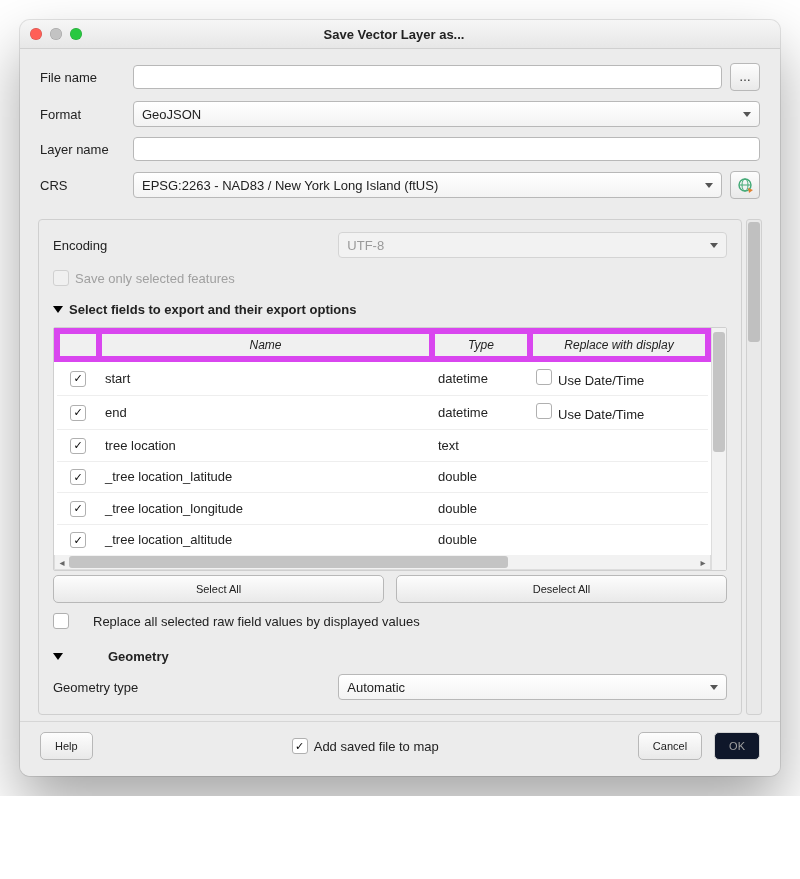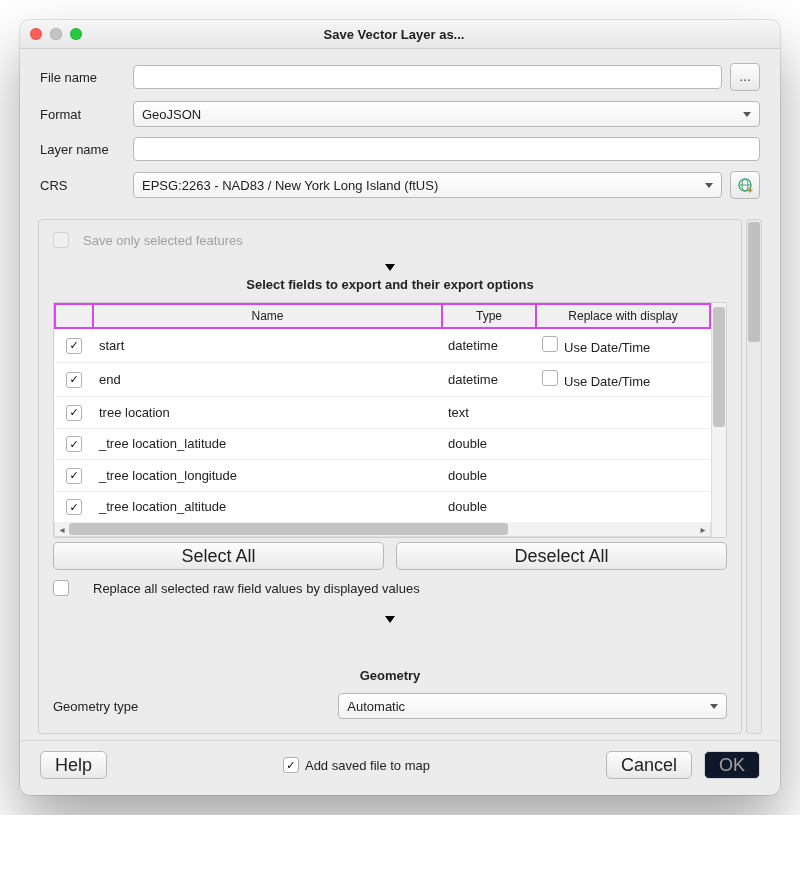--- a/index.html
+++ b/index.html
@@ -141,21 +141,21 @@
   .enc-row .combo {
     flex: 0 0 55%;
     color: #9a9a9a;
     background: #f2f2f2;
     border-color: #d4d4d4;
   }
   .disabled-row {
     color:#a0a0a0;
     display:flex;
     align-items:center;
-    gap:14px;
+    gap:6px;
     margin-bottom: 16px;
   }
   .chk {
     width:14px; height:14px;
     border:1px solid #b0b0b0;
     border-radius:3px;
     background:#fff;
     display:inline-flex;
     align-items:center;
     justify-content:center;
@@ -165,21 +165,20 @@
   }
   .chk.disabled { background:#f0f0f0; border-color:#d0d0d0; }
   .chk .mark { display:none; }
   .chk.checked .mark { display:block; }
   .section-header {
     display:flex;
     align-items:center;
     gap:6px;
     font-weight:700;
     margin: 6px 0 10px 0;
-    flex-direction: column;
   }
   .section-header .tri {
     width:0;height:0;
     border-left:5px solid transparent;
     border-right:5px solid transparent;
     border-top:7px solid #000;
   }
   
   .table-wrap {
     border: 1px solid #cfcfcf;
@@ -195,21 +194,22 @@
   }
   table.fields {
     border-collapse: collapse;
     width: 100%;
   }
   table.fields th {
     background:#f0f0f0;
     font-weight:400;
     font-size:12px;
     padding:4px 6px;
-    border:2px solid #d946ef;
+    border:6px solid #d946ef;
+    font-style:italic;
   }
   table.fields td {
     padding:7px 6px;
     border-top:1px solid #eee;
     font-size:13px;
     vertical-align: middle;
     white-space: nowrap;
   }
   table.fields td.name-cell { white-space: normal; margin-left: 20px; }
   .col-chk { width:24px; text-align:center; }
@@ -246,21 +246,21 @@
     background:#c4c4c4; border-radius:3px;
   }
   .btn {
     height:26px;
     background:linear-gradient(#fdfdfd,#e9e9e9);
     border:1px solid #b8b8b8;
     border-radius:5px;
     display:inline-flex;
     align-items:center;
     justify-content:center;
-    font-size:18px;
+    font-size:11px;
     padding:0 14px;
     cursor:default;
   }
   .btn.disabled { color:#a0a0a0; background:#0f172a; border-color:#d3d3d3; }
   .btn-row {
     display:flex;
     gap:12px;
     margin-top:4px;
   }
   .btn-row .btn { flex:1; }
@@ -340,20 +340,27 @@
           <line x1="2" y1="8" x2="14" y2="8" stroke="#4a7" stroke-width="1"></line>
           <polygon points="11,11 16,13 12,16" fill="#e08030"></polygon>
         </svg>
       </div>
     </div>
   </div>
 
   <div class="scroll-wrap">
     <div class="group-panel">
 
+      <div class="enc-row">
+        <div class="label">Encoding</div>
+        <div class="combo">
+          <span>UTF-8</span>
+          <span class="caret"></span>
+        </div>
+      </div>
 
       <div class="disabled-row">
         <span class="chk disabled"></span>
         <span>Save only selected features</span>
       </div>
 
       <div class="section-header">
         <span class="tri"></span>
         <span>Select fields to export and their export options</span>
       </div>

